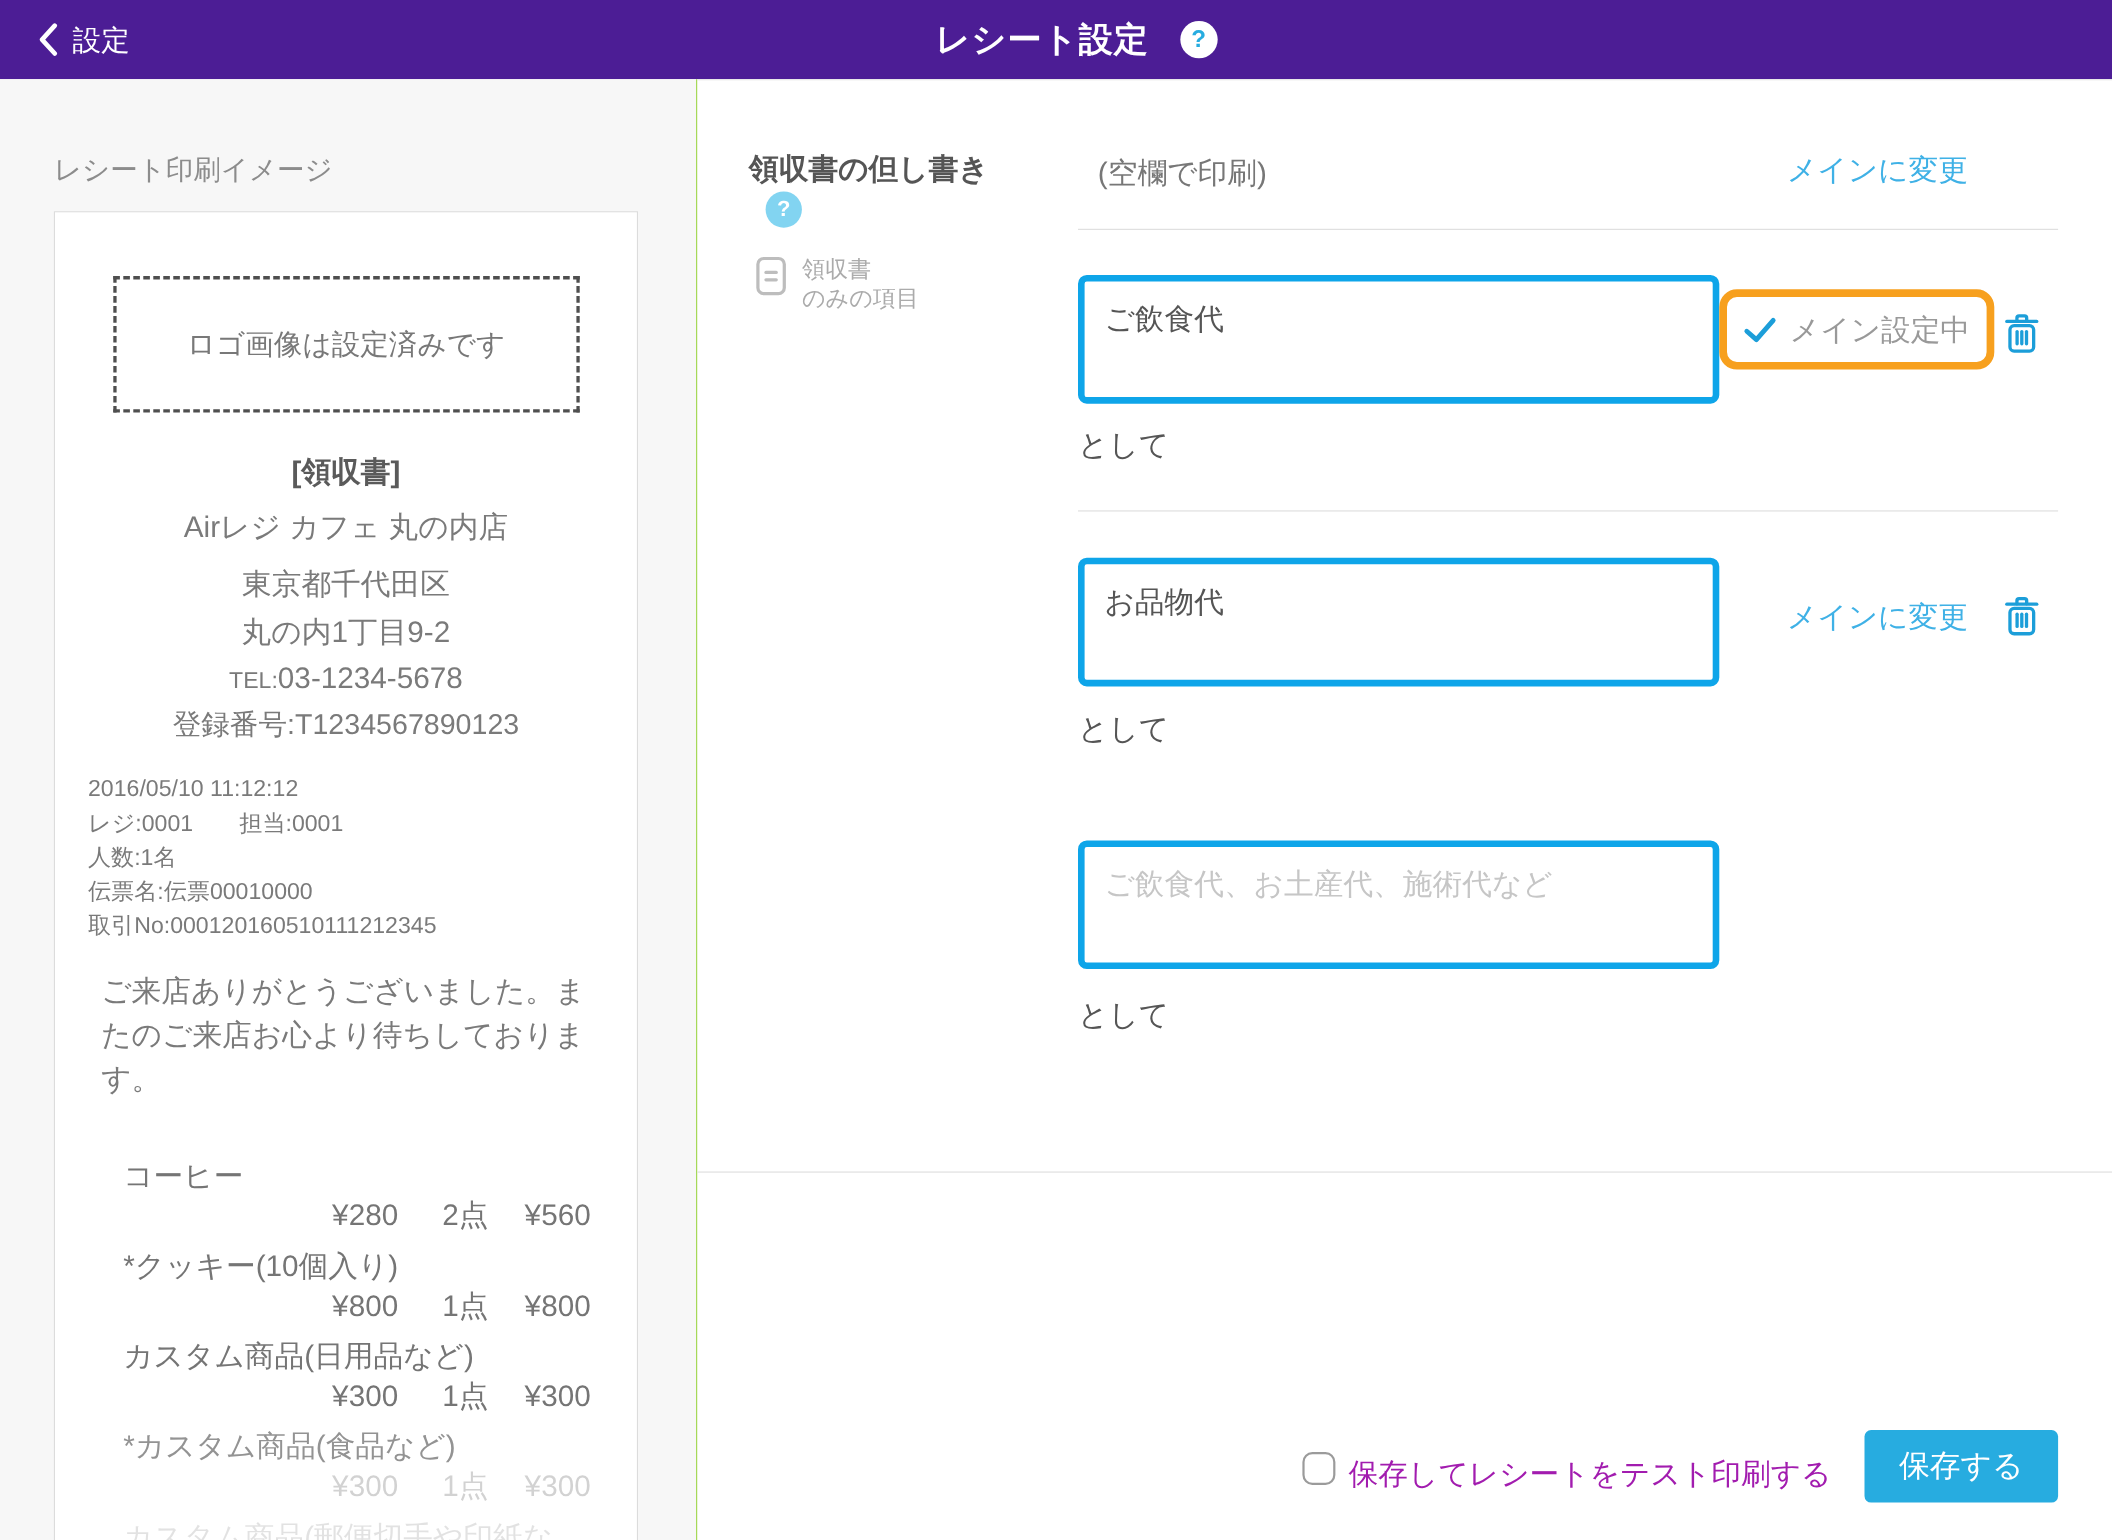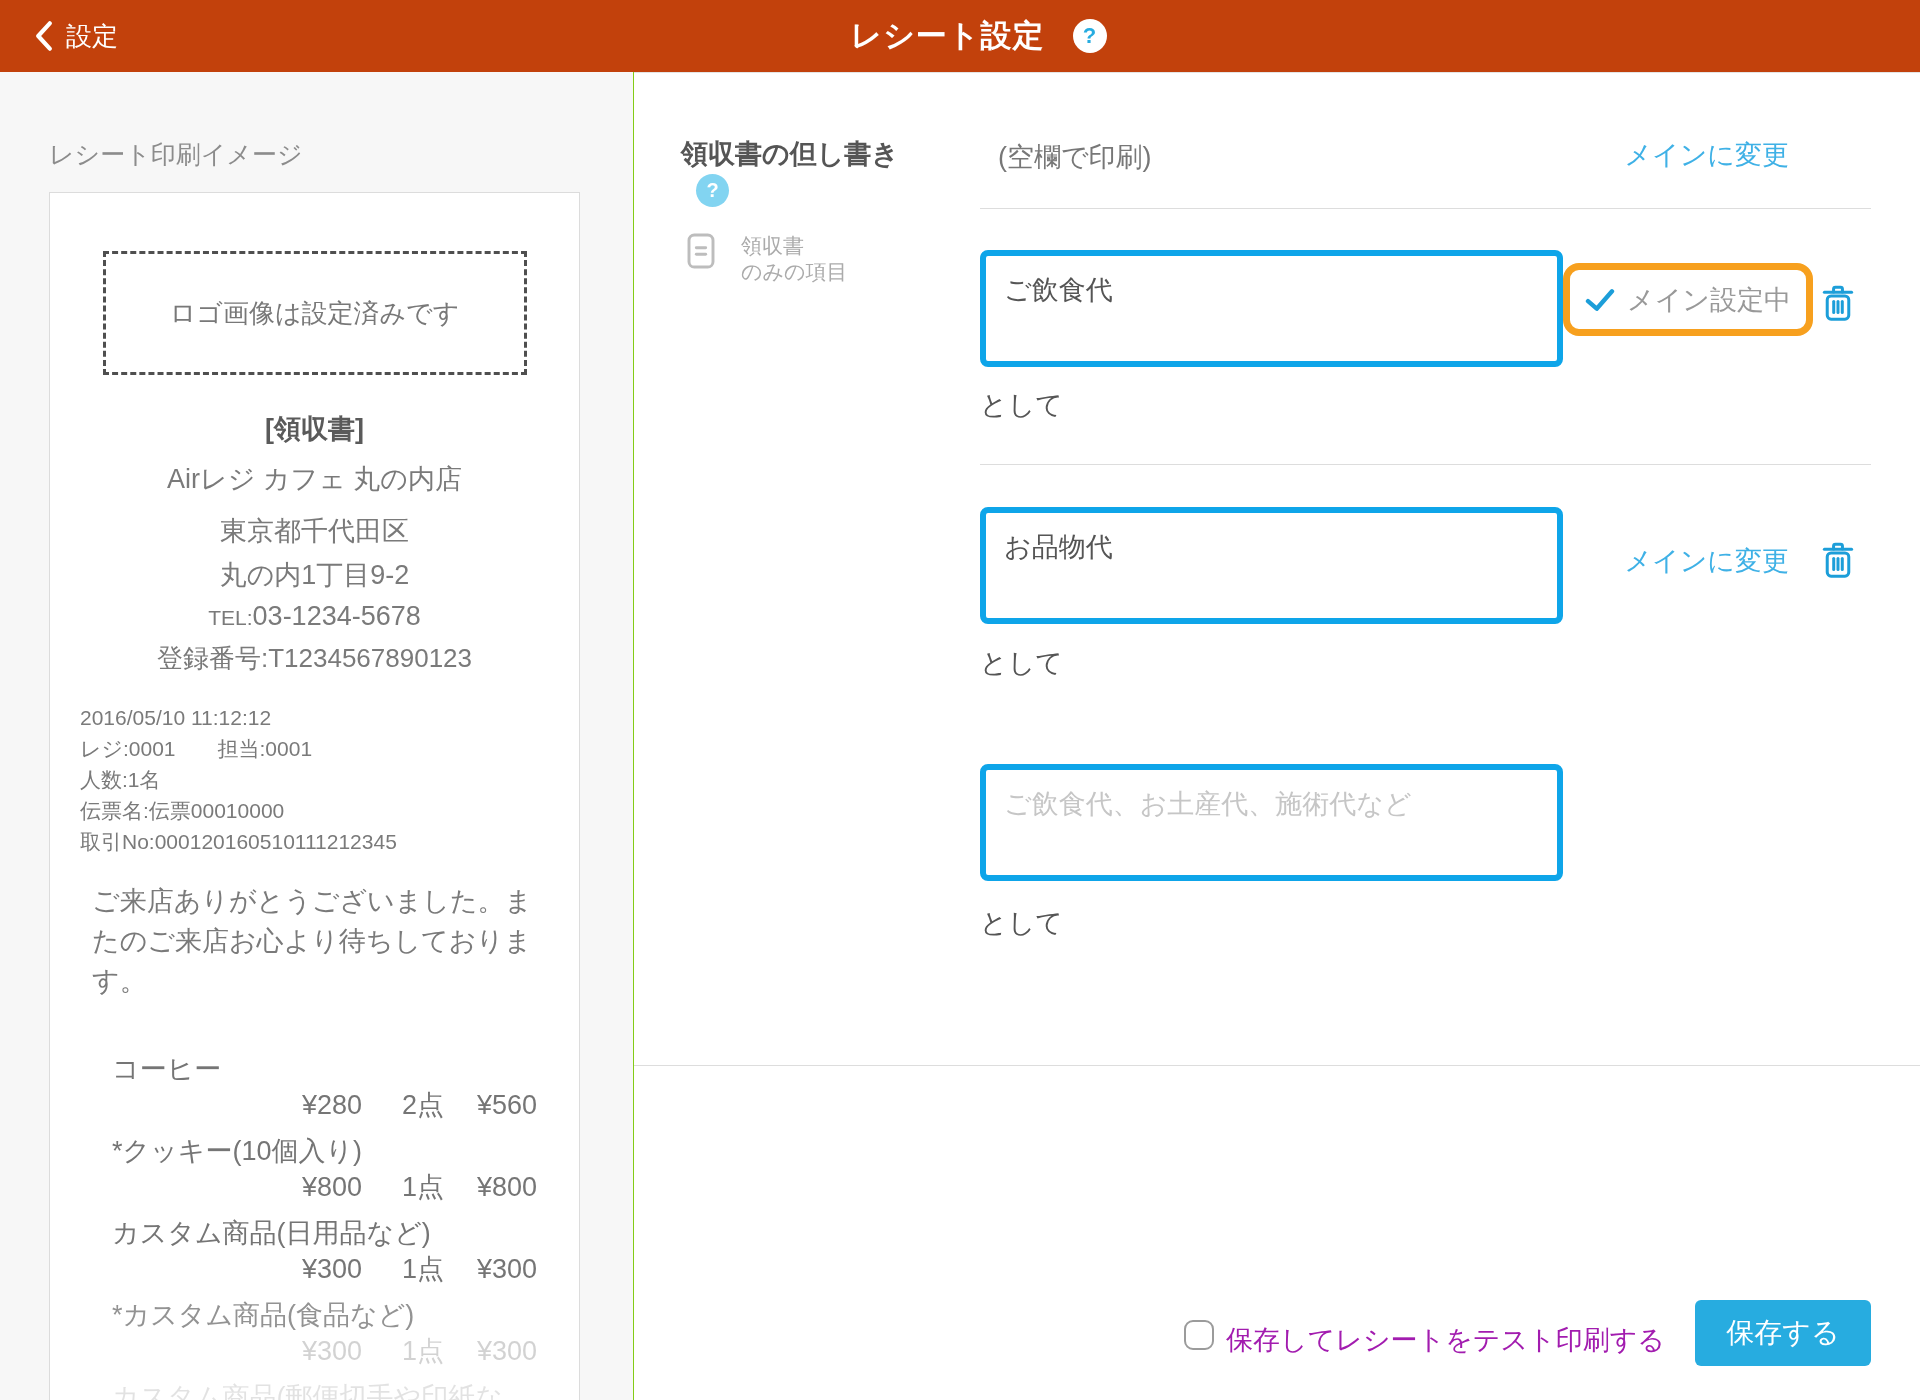--- a/index.html
+++ b/index.html
@@ -1,20 +1,20 @@
 <!DOCTYPE html>
 <html><head>
 <meta charset="utf-8">
 <style>
   * { margin:0; padding:0; box-sizing:border-box; }
   body { font-family:"Liberation Sans", sans-serif; background:#fff; }
   .page { position:relative; width:1920px; height:1400px; overflow:hidden; background:#fff; }
 
   
-  .header { position:absolute; left:0; top:0; width:1920px; height:72px; background:#c2410c;
+  .header { position:absolute; left:0; top:0; width:1920px; height:72px; background:#4c1d95;
             display:flex; align-items:center; }
   .back-btn { position:absolute; left:34px; top:0; height:72px; display:flex; align-items:center;
               gap:12px; color:#fff; font-size:26px; cursor:pointer; }
   .header-title-wrap { width:100%; display:flex; align-items:center; justify-content:center; gap:28px;padding-left:37px; }
   .header-title { color:#fff; font-size:31px; font-weight:bold; letter-spacing:1px; }
   .help-circle-white { width:34px; height:34px; border-radius:50%; background:#fff; color:#27ACE0;
                        font-size:22px; font-weight:bold; display:flex; align-items:center; justify-content:center; }
 
   
   .left-panel { position:absolute; left:0; top:72px; width:634px; height:1328px;
@@ -45,21 +45,21 @@
   .fade-35 { opacity:.32; }
   .fade-22 { opacity:.20; }
 
   
   .right-panel { position:absolute; left:634px; top:72px; width:1286px; height:1328px;
                  background:#fff; border-top:1px solid #E4E4E4; }
   .section-title { position:absolute; left:47px; top:63px; font-size:27px; font-weight:bold; color:#555; }
   .help-circle-blue { position:absolute; left:62px; top:101px; width:33px; height:33px; border-radius:50%;
                       background:#82D4F1; color:#fff; font-size:20px; font-weight:bold;
                       display:flex; align-items:center; justify-content:center; cursor:pointer; }
-  .receipt-only { position:absolute; left:51px; top:158px; display:flex; gap:24px; }
+  .receipt-only { position:absolute; left:51px; top:158px; display:flex; gap:12px; }
   .receipt-only .note { font-size:21px; line-height:26px; color:#ABABAB; padding-top:2px; }
   .blank-hint { position:absolute; left:364px; top:66px; font-size:27px; color:#777; }
   .link { color:#3FB1E6; font-size:27px; cursor:pointer; position:absolute; }
   .link-1 { right:131px; top:64px; }
   .link-2 { right:131px; top:470px; }
   .hdivider { position:absolute; height:1px; background:#DDD; }
   .div-1 { left:346px; top:135px; width:891px; }
   .div-2 { left:346px; top:391px; width:891px; }
   .div-3 { left:0; top:992px; width:1286px; }
   textarea.memo { position:absolute; left:346px; width:583px; height:117px; border:6px solid #0ea5e9;

